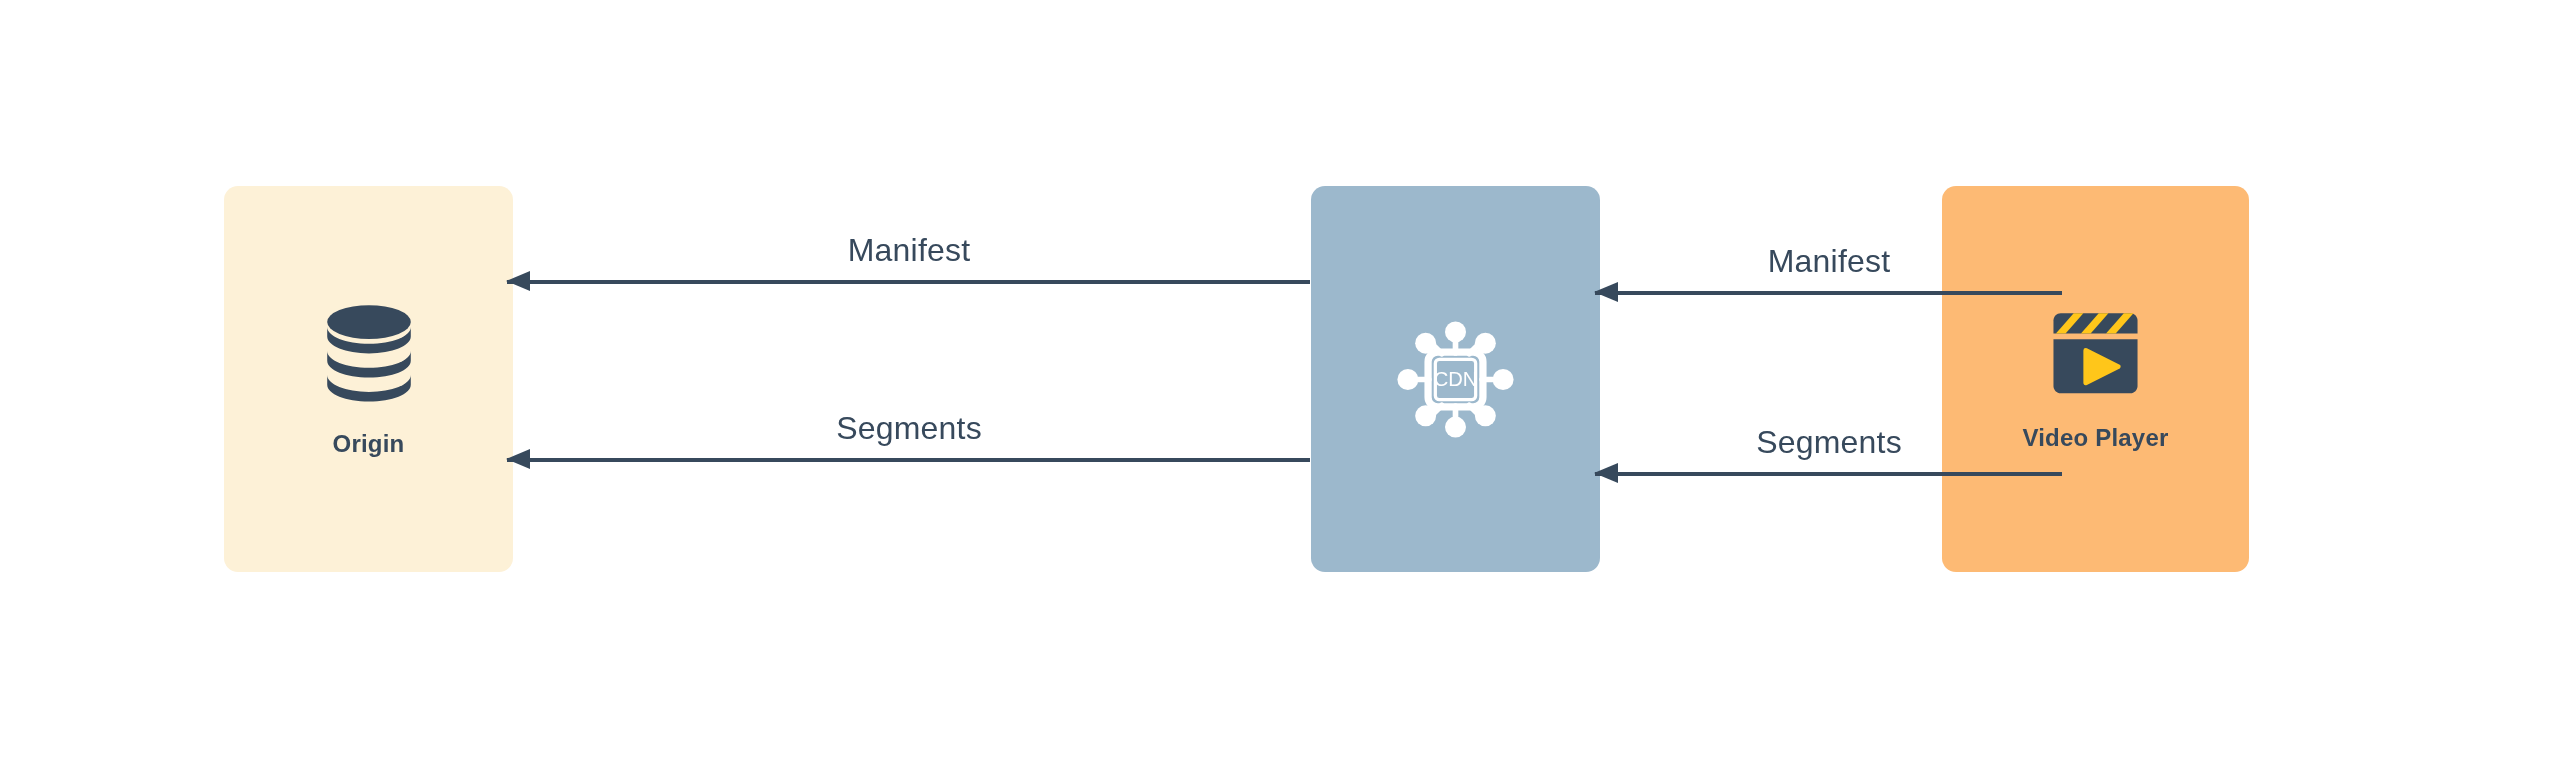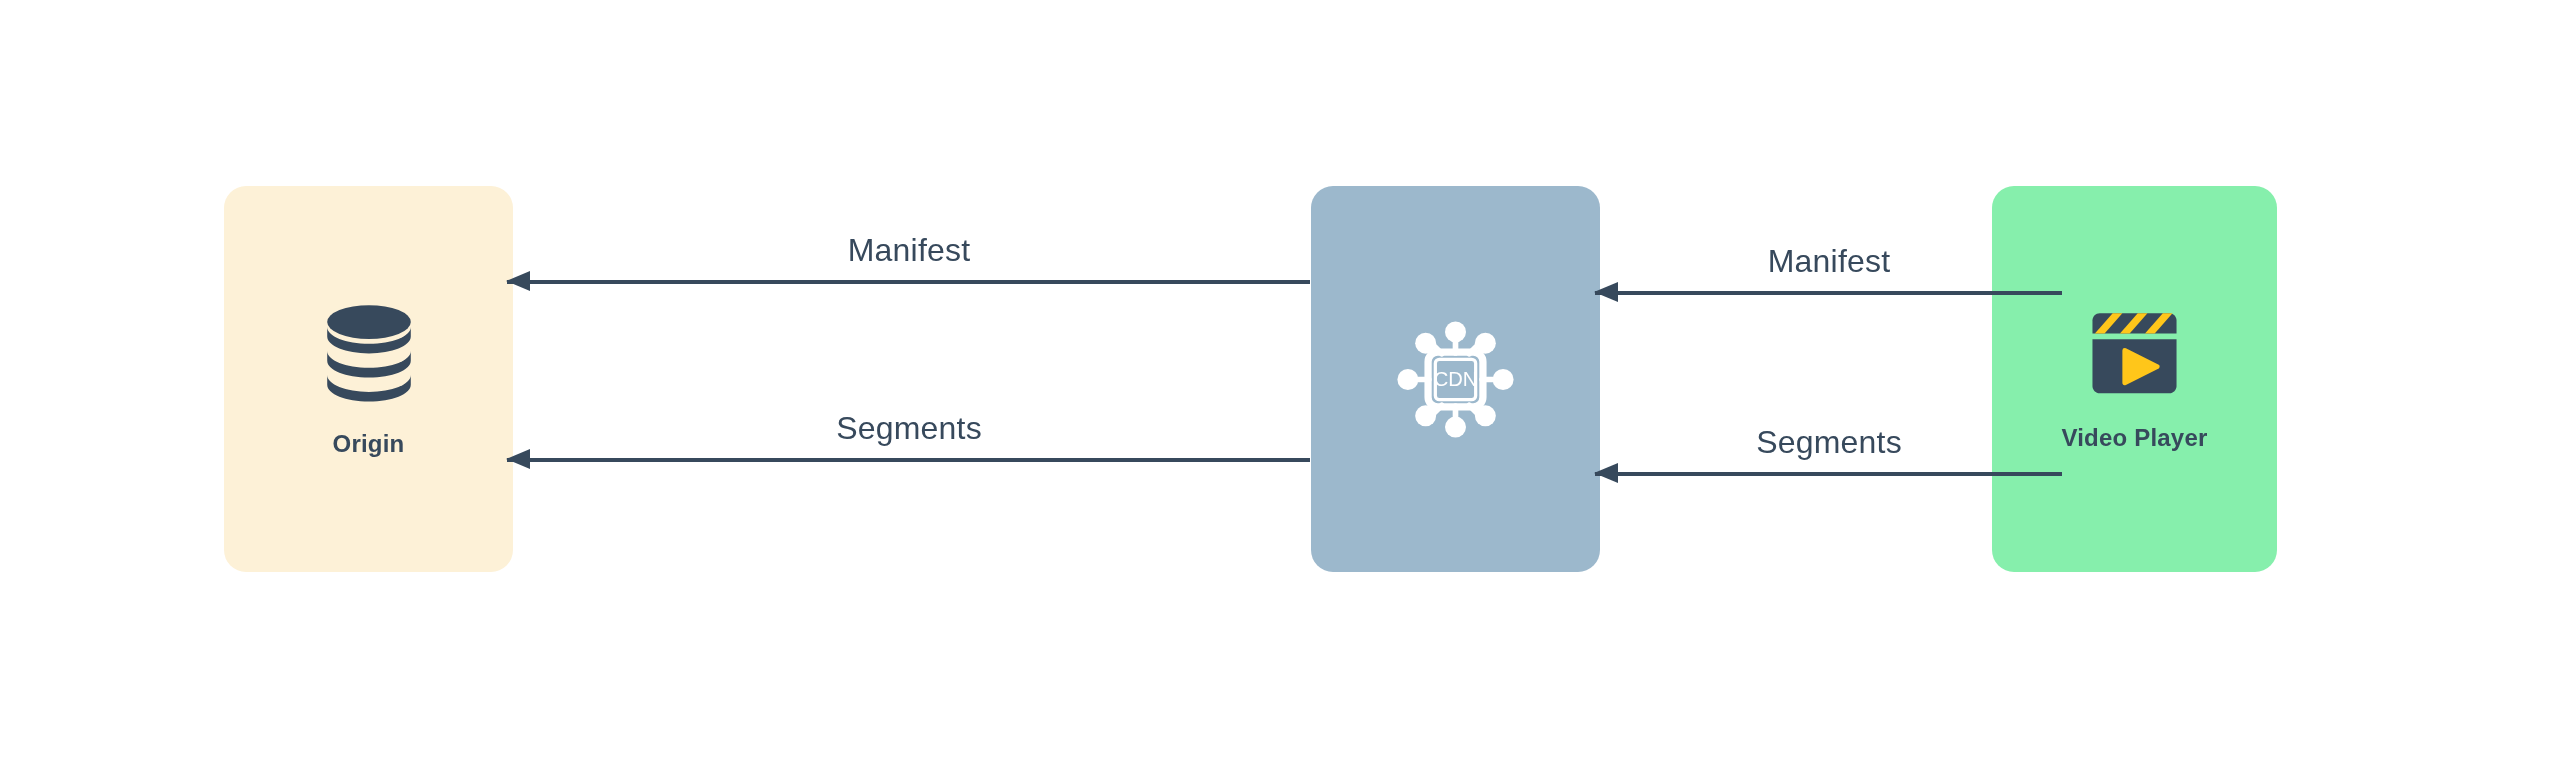--- a/index.html
+++ b/index.html
@@ -16,21 +16,21 @@
     position: relative;
     width: 2576px;
     height: 761px;
     background: #ffffff;
     overflow: hidden;
   }
 
   
   .node {
     position: absolute;
-    border-radius: 22px;
+    border-radius: 14px;
     display: flex;
     flex-direction: column;
     align-items: center;
     justify-content: center;
     box-sizing: border-box;
   }
   .node-icon {
     display: block;
     line-height: 0;
   }
@@ -52,25 +52,25 @@
     background: #FDF1D7;
   }
   #node-cdn {
     left: 1311px;
     top: 186px;
     width: 289px;
     height: 386px;
     background: #9CB8CC;
   }
   #node-player {
-    left: 1992px;
+    left: 1942px;
     top: 186px;
-    width: 285px;
+    width: 307px;
     height: 386px;
-    background: #86efac;
+    background: #fdba74;
   }
 
   
   #node-origin .node-inner,
   #node-cdn .node-inner,
   #node-player .node-inner {
     display: flex;
     flex-direction: column;
     align-items: center;
     justify-content: center;

